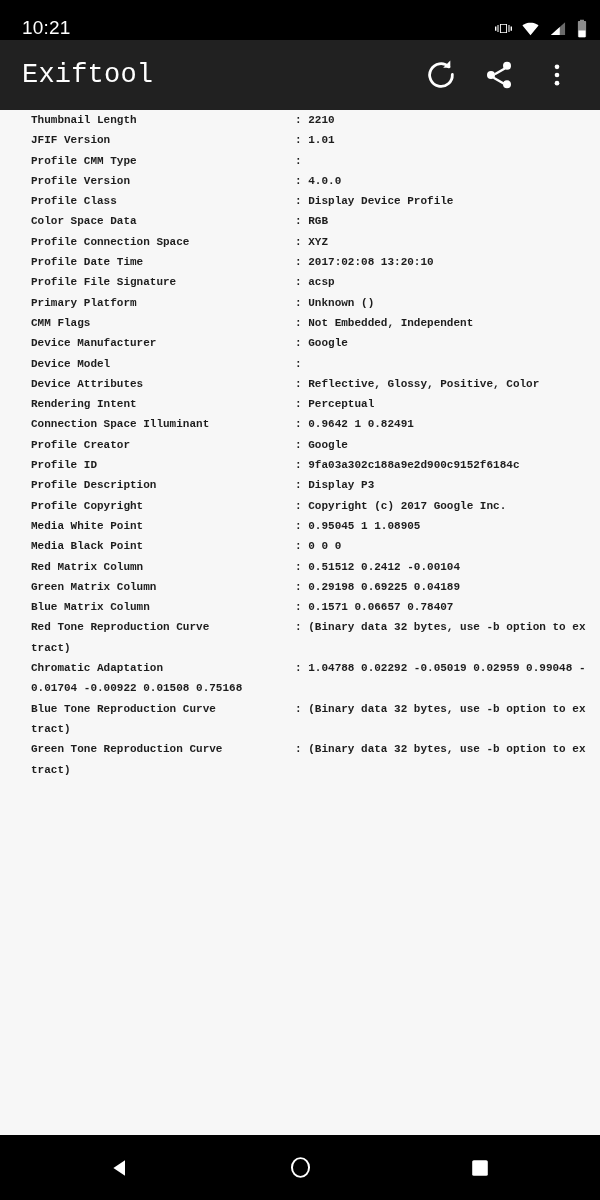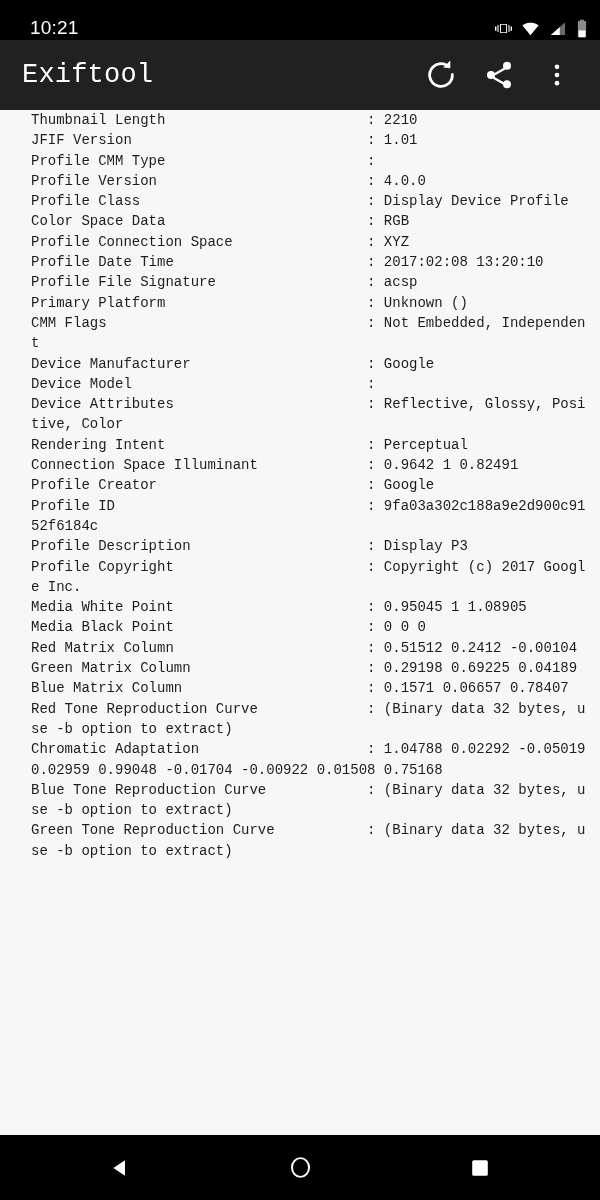--- a/index.html
+++ b/index.html
@@ -18,21 +18,20 @@
     display:flex; flex-direction:column;
   }
 
   
   .statusbar {
     height:40px; flex:0 0 40px;
     background:#000;
     display:flex; align-items:center;
     padding:16px 12px 0 22px;
     color:#fff;
-    margin-left:8px;
   }
   .status-time {
     font-size:19px; font-weight:400;
     letter-spacing:.2px;
     font-family:"Liberation Sans", sans-serif;
   }
   .status-spacer { flex:1 1 auto; }
   .status-icons { display:flex; align-items:center; gap:9px; }
   .status-icons svg { display:block; }
 
@@ -66,25 +65,26 @@
     overflow:hidden;
     position:relative;
   }
   .exif-pre {
     position:absolute;
     top:0; left:31px;
     width:560px;
     margin:0;
     color:#1d1d1d;
     font-family:"Liberation Mono", "DejaVu Sans Mono", monospace;
-    font-size:14px;
+    font-size:11px;
     line-height:20.3px;
     letter-spacing:0px;
     white-space:pre-wrap;
     word-break:break-all;
+    font-weight:bold;
     -webkit-font-smoothing:none;
   }
 
   
   .navbar {
     height:65px; flex:0 0 65px;
     background:#000;
     display:flex; align-items:center; justify-content:center;
     gap:128px;
   }

